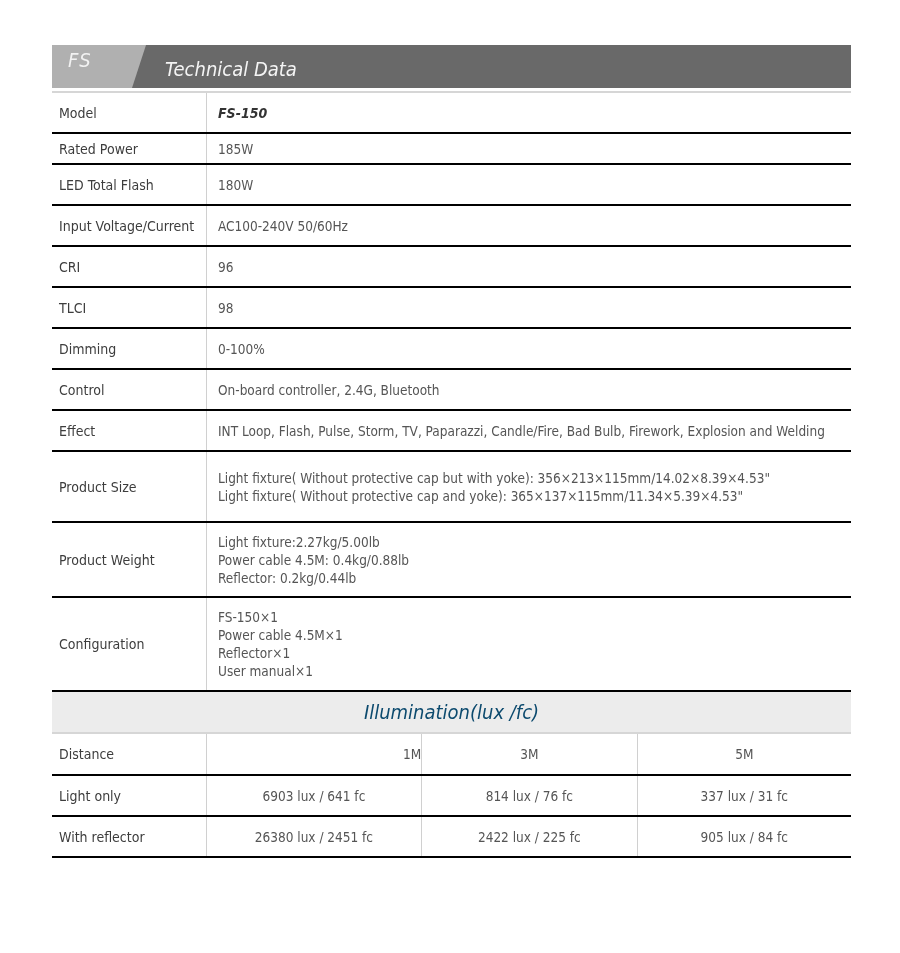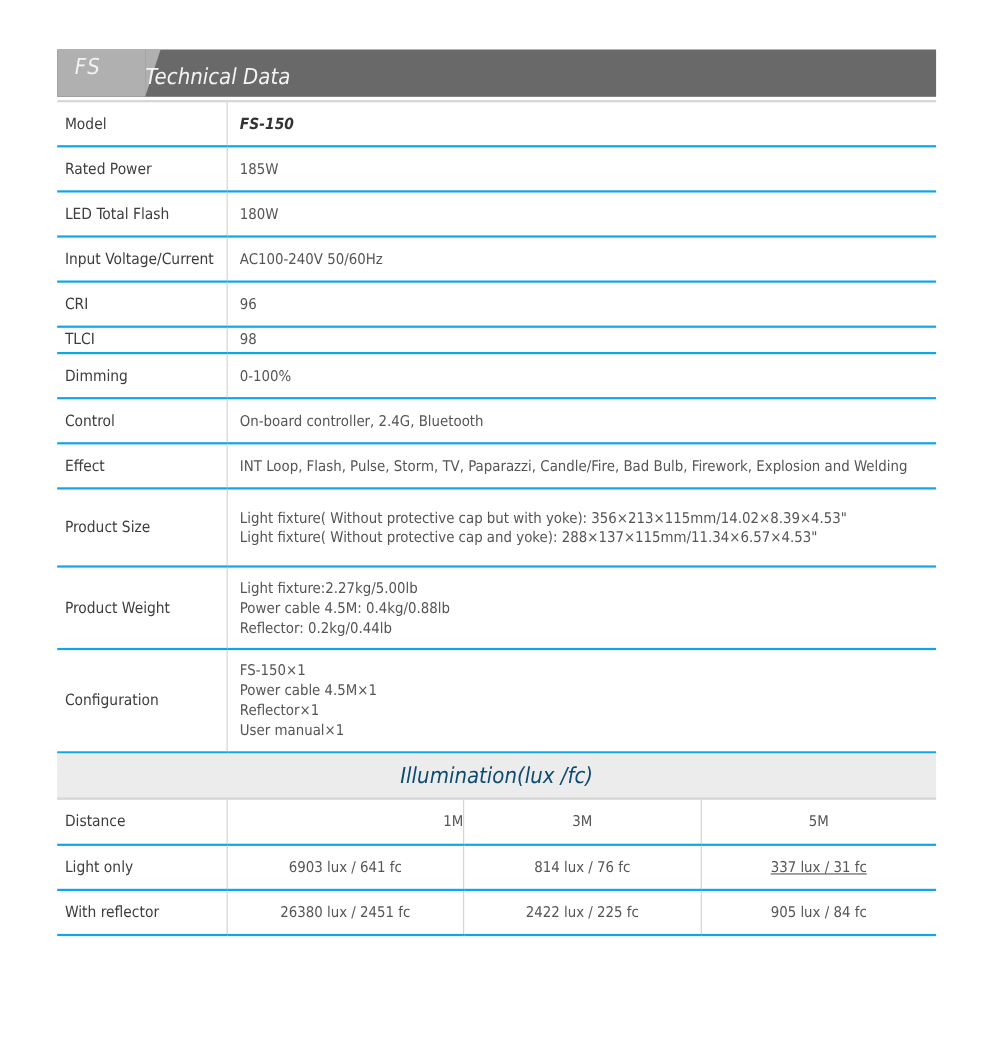--- a/index.html
+++ b/index.html
@@ -2,24 +2,24 @@
 <html><head>
 <meta charset="utf-8">
 <style>
   html, body { margin:0; padding:0; background:#ffffff; }
   body { width:900px; height:953px; position:relative; font-family:"DejaVu Sans Condensed","DejaVu Sans", sans-serif; color:#4a4a4a; }
   .wrap { position:absolute; left:52px; top:45px; width:799px; }
   .header { position:relative; height:43px; background:#696969; overflow:hidden; }
   .header .badge { position:absolute; left:0; top:0; height:43px; width:80px; background:#b0b0b0; }
   .header .badge:after { content:""; position:absolute; right:-14px; top:0; width:0; height:0; border-top:43px solid #b0b0b0; border-right:14px solid transparent; }
   .header .badge-text { position:absolute; left:16px; top:3px; font-size:20px; font-style:italic; color:#f2f2f2; font-weight:300; letter-spacing:1px; z-index:2; }
-  .header .title { position:absolute; left:80px; top:12px; font-size:20px; font-style:italic; color:#f4f4f4; }
+  .header .title { position:absolute; left:113px; top:12px; font-size:20px; font-style:italic; color:#f4f4f4; }
   .sep-top { height:3px; border-bottom:2px solid #d6d6d6; }
   table { border-collapse:collapse; width:799px; font-size:14px; }
-  td { border-bottom:2px solid #0ea5e9; padding:0; vertical-align:middle; }
+  td { border-bottom:2px solid #000000; padding:0; vertical-align:middle; }
   td.label { width:147px; padding-left:7px; border-right:1.5px solid #d0d0d0; color:#3d3d3d; }
   td.val { padding-left:11px; color:#555; font-size:13.5px; line-height:18px; }
   td.val.model { font-style:italic; font-weight:bold; color:#333; font-size:14px; }
   .illum-head { height:40px; background:#ececec; text-align:center; font-style:italic; font-size:20px; color:#0c4a6e; line-height:40px; border-bottom:2px solid #d6d6d6; }
   .illum td.c { text-align:center; border-right:1.5px solid #d0d0d0; font-size:13.5px; color:#555; }
   .illum td.c:last-child { border-right:none; }
 </style>
 </head>
 <body>
 
@@ -32,21 +32,21 @@
   <div class="sep-top"></div>
 
   <table>
       <tbody id="specs-body">
         <tr style="height: 40px;">
           <td class="label">Model</td>
           <td class="val model">
             <div>FS-150</div>
           </td>
         </tr>
-        <tr style="height: 41px;">
+        <tr style="height: 31px;">
           <td class="label">Rated Power</td>
           <td class="val">
             <div>185W</div>
           </td>
         </tr>
         <tr style="height: 41px;">
           <td class="label">LED Total Flash</td>
           <td class="val">
             <div>180W</div>
           </td>
@@ -56,21 +56,21 @@
           <td class="val">
             <div>AC100-240V 50/60Hz</div>
           </td>
         </tr>
         <tr style="height: 41px;">
           <td class="label">CRI</td>
           <td class="val">
             <div>96</div>
           </td>
         </tr>
-        <tr style="height: 24px;">
+        <tr style="height: 41px;">
           <td class="label">TLCI</td>
           <td class="val">
             <div>98</div>
           </td>
         </tr>
         <tr style="height: 41px;">
           <td class="label">Dimming</td>
           <td class="val">
             <div>0-100%</div>
           </td>
@@ -84,21 +84,21 @@
         <tr style="height: 41px;">
           <td class="label">Effect</td>
           <td class="val">
             <div>INT Loop, Flash, Pulse, Storm, TV, Paparazzi, Candle/Fire, Bad Bulb, Firework, Explosion and Welding</div>
           </td>
         </tr>
         <tr style="height: 71px;">
           <td class="label">Product Size</td>
           <td class="val">
             <div>Light fixture( Without protective cap but with yoke): 356×213×115mm/14.02×8.39×4.53"</div>
-            <div>Light fixture( Without protective cap and yoke): 288×137×115mm/11.34×6.57×4.53"</div>
+            <div>Light fixture( Without protective cap and yoke): 365×137×115mm/11.34×5.39×4.53"</div>
           </td>
         </tr>
         <tr style="height: 75px;">
           <td class="label">Product Weight</td>
           <td class="val">
             <div>Light fixture:2.27kg/5.00lb</div>
             <div>Power cable 4.5M: 0.4kg/0.88lb</div>
             <div>Reflector: 0.2kg/0.44lb</div>
           </td>
         </tr>
@@ -120,21 +120,21 @@
         <tr style="height: 41px;">
           <td class="label">Distance</td>
           <td class="c" style="width: 215px; text-align: right;">1M</td>
           <td class="c" style="width: 215px;">3M</td>
           <td class="c" style="width: 214px;">5M</td>
         </tr>
         <tr style="height: 41px;">
           <td class="label">Light only</td>
           <td class="c" style="width: 215px;">6903 lux / 641 fc</td>
           <td class="c" style="width: 215px;">814 lux / 76 fc</td>
-          <td class="c" style="width: 214px; text-decoration: underline;">337 lux / 31 fc</td>
+          <td class="c" style="width: 214px;">337 lux / 31 fc</td>
         </tr>
         <tr style="height: 41px;">
           <td class="label">With reflector</td>
           <td class="c" style="width: 215px;">26380 lux / 2451 fc</td>
           <td class="c" style="width: 215px;">2422 lux / 225 fc</td>
           <td class="c" style="width: 214px;">905 lux / 84 fc</td>
         </tr>
       </tbody>
     </table>
 </div>

